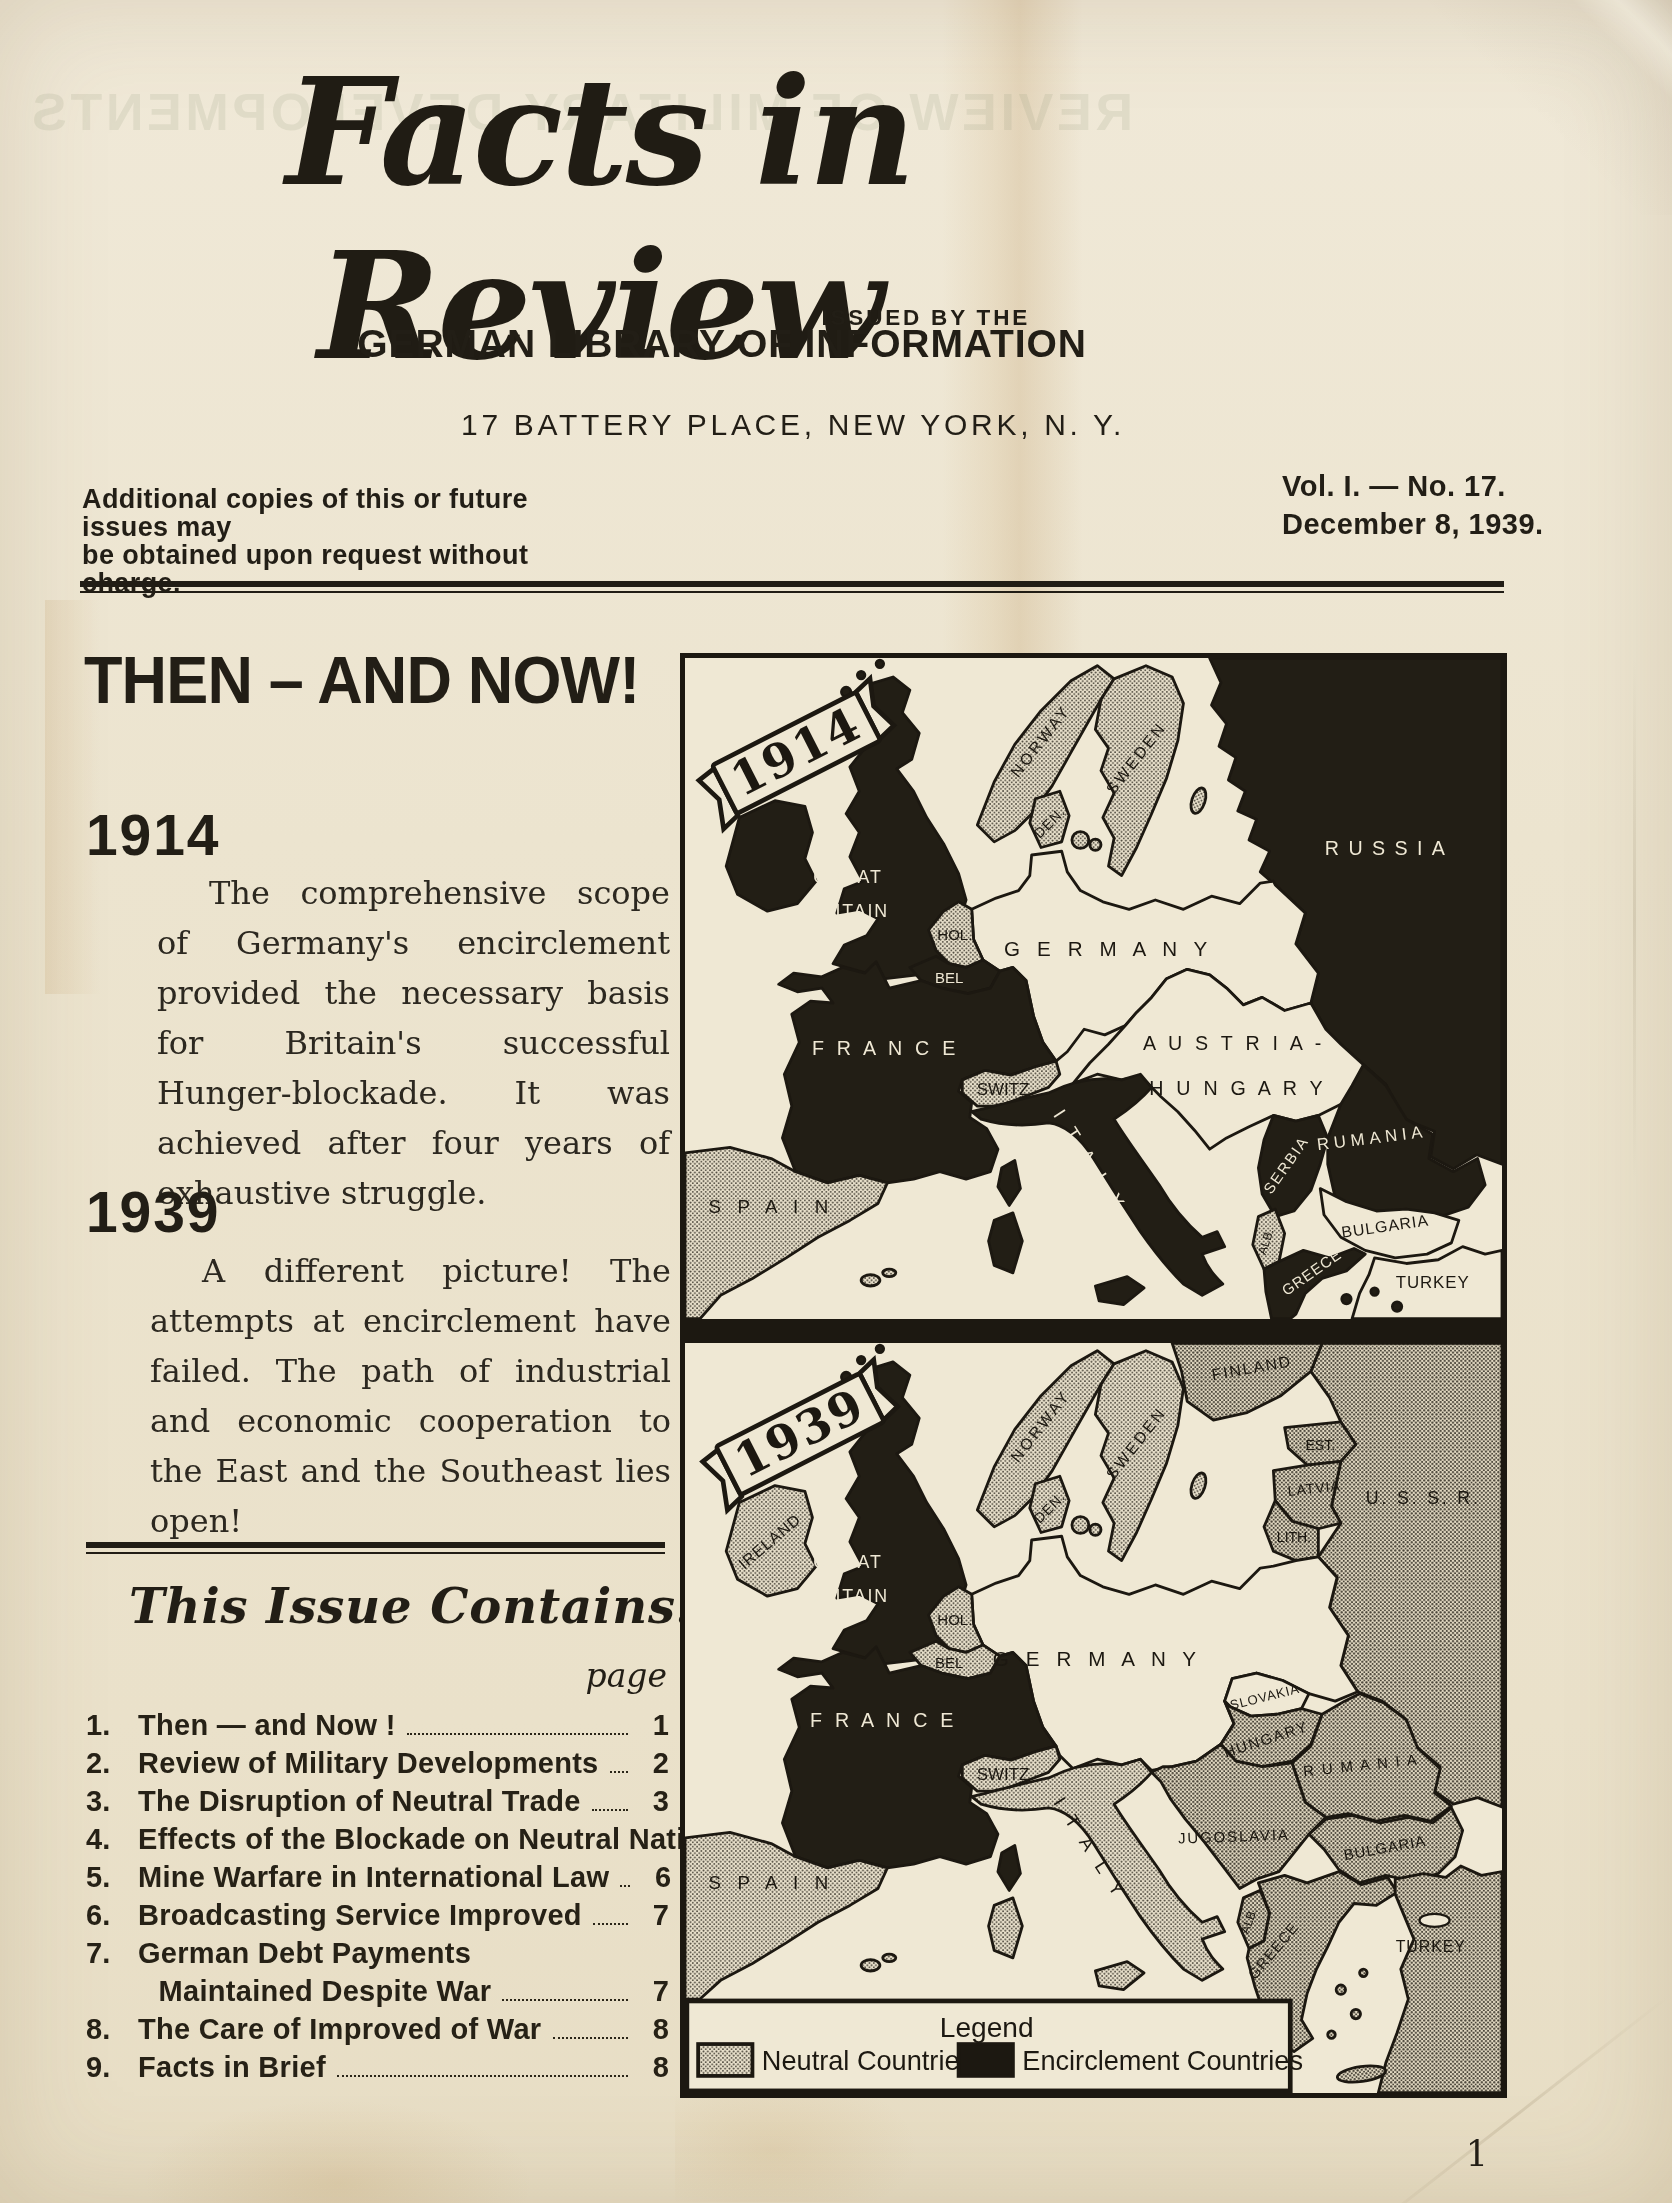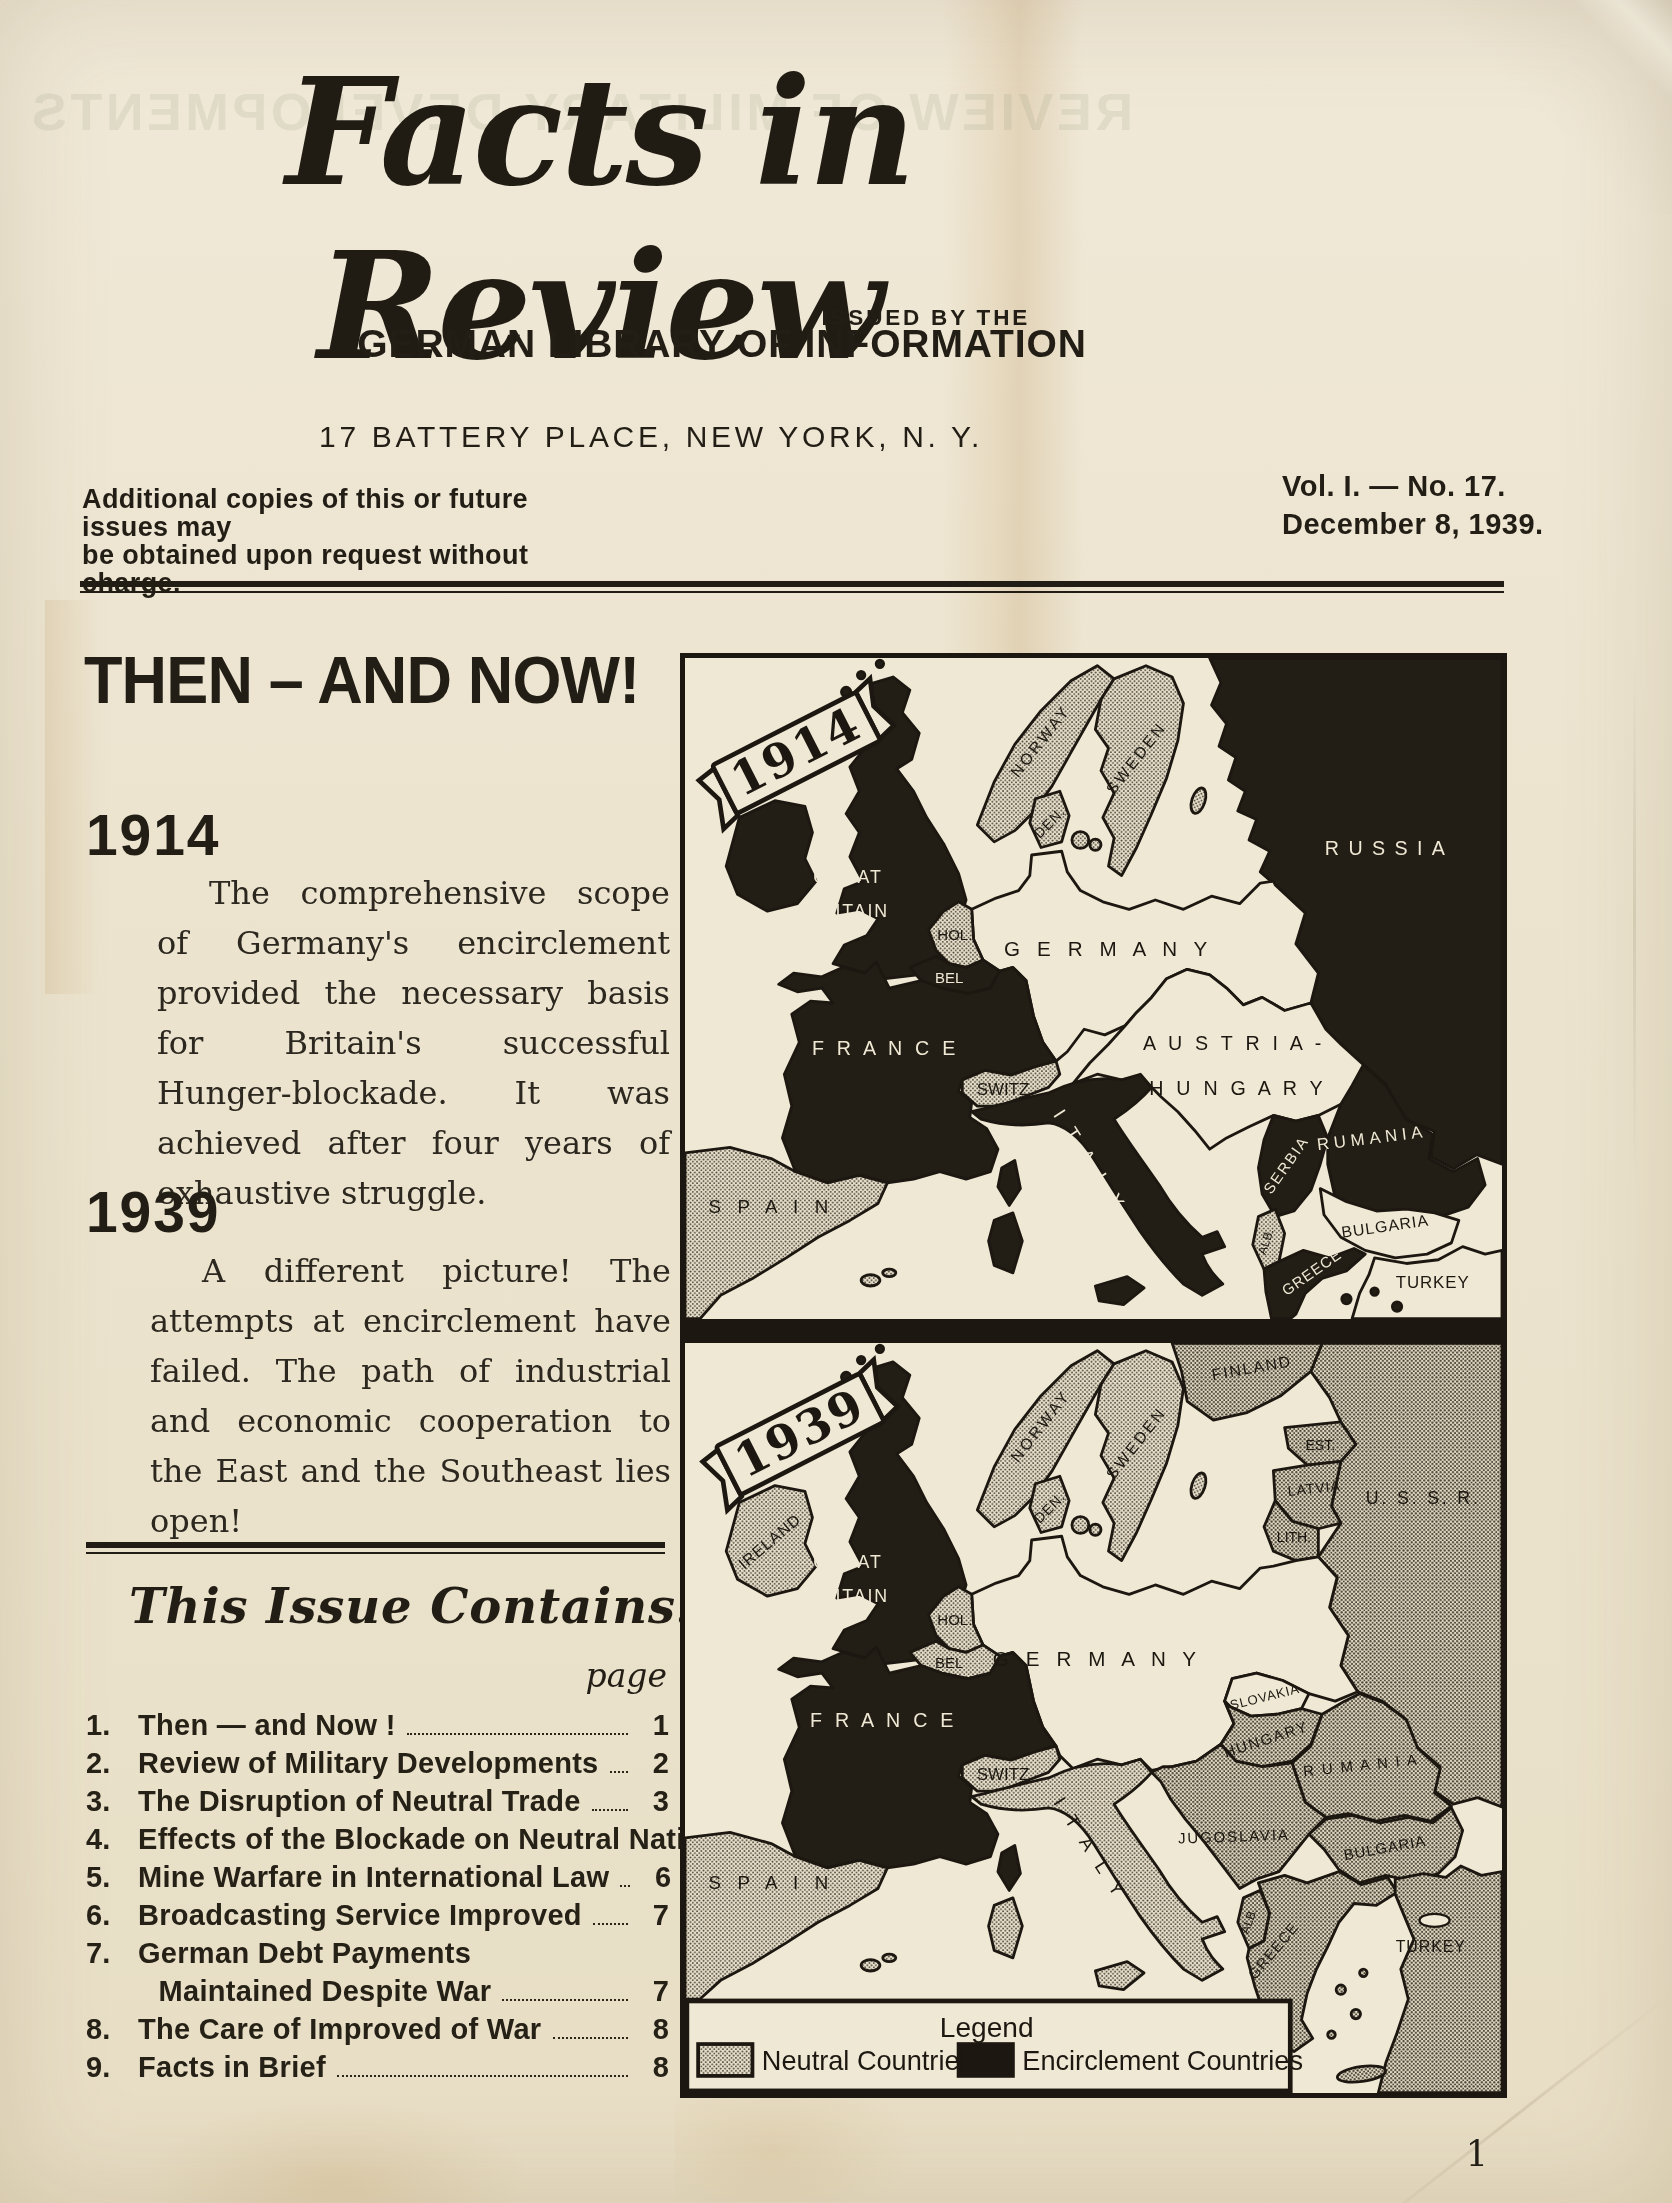--- a/index.html
+++ b/index.html
@@ -28,21 +28,21 @@
     color:rgba(150,152,125,.17);
   }
   
   .title{
     left:70px;top:45px;width:1059px;text-align:center;
     font-family:"DejaVu Serif",serif;font-style:italic;font-weight:bold;
     font-size:148px;letter-spacing:-2.8px;color:#201c14;
   }
   .issued{left:412px;top:305px;width:618px;text-align:right;font-weight:bold;font-size:22.5px;letter-spacing:2.8px;}
   .publisher{left:319px;top:322px;width:806px;text-align:center;font-weight:bold;font-size:39px;letter-spacing:0.9px;}
-  .address{left:319px;top:420px;width:806px;text-align:left;font-size:30px;letter-spacing:3.7px;}
+  .address{left:319px;top:408px;width:806px;text-align:right;font-size:30px;letter-spacing:3.7px;}
   .copies-note{left:82px;top:485px;width:450px;font-weight:bold;font-size:27px;line-height:28px;letter-spacing:0.4px;}
   .vol-date{left:1282px;top:467px;width:281px;font-weight:bold;font-size:29px;line-height:38px;letter-spacing:0.5px;}
   .rule{height:0;border-top:6.6px solid #211d15;}
   .rule:after{content:"";display:block;margin-top:3.7px;border-top:2.8px solid #211d15;}
   .rule1{left:80px;top:581px;width:1424px;}
   .rule2{left:86px;top:1542px;width:579px;}
   
   .headline{left:84px;top:641px;font-weight:bold;font-size:67px;letter-spacing:-0.9px;transform:scaleX(.94);transform-origin:left;white-space:nowrap;}
   .yearhead{left:86px;font-weight:bold;font-size:57px;letter-spacing:1.9px;}
   .y1914{top:802px;}

